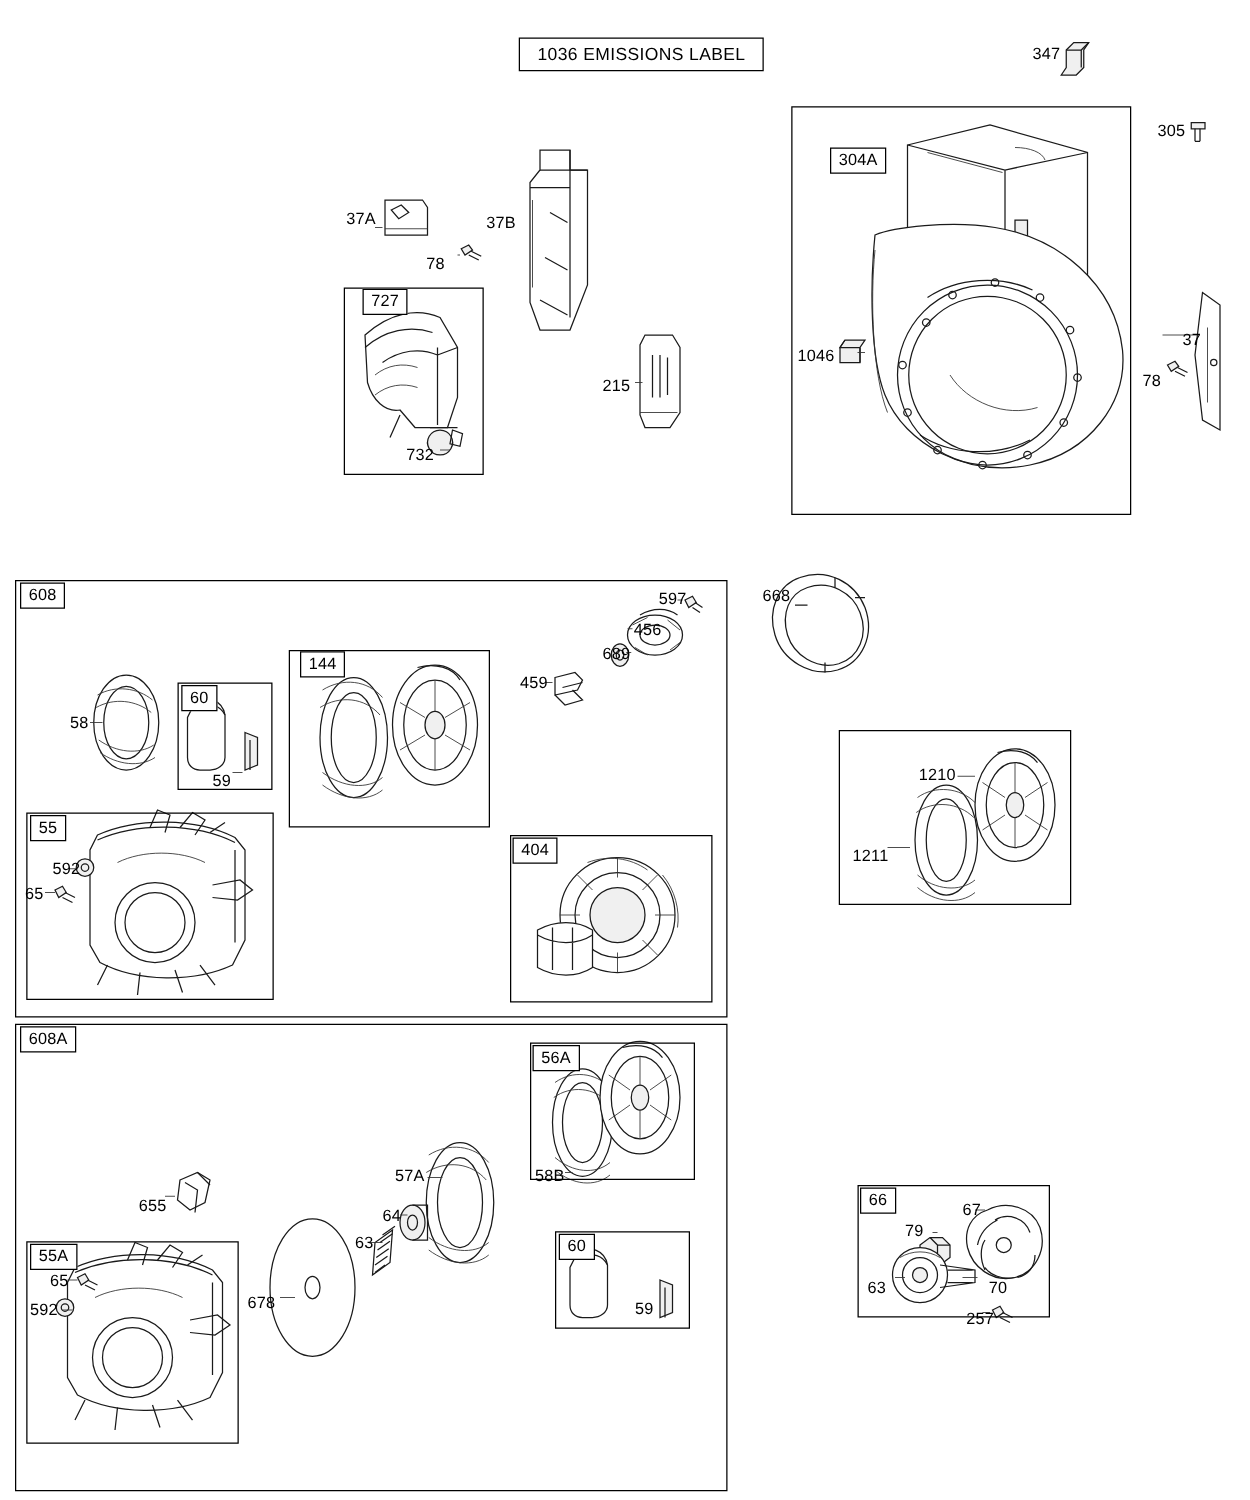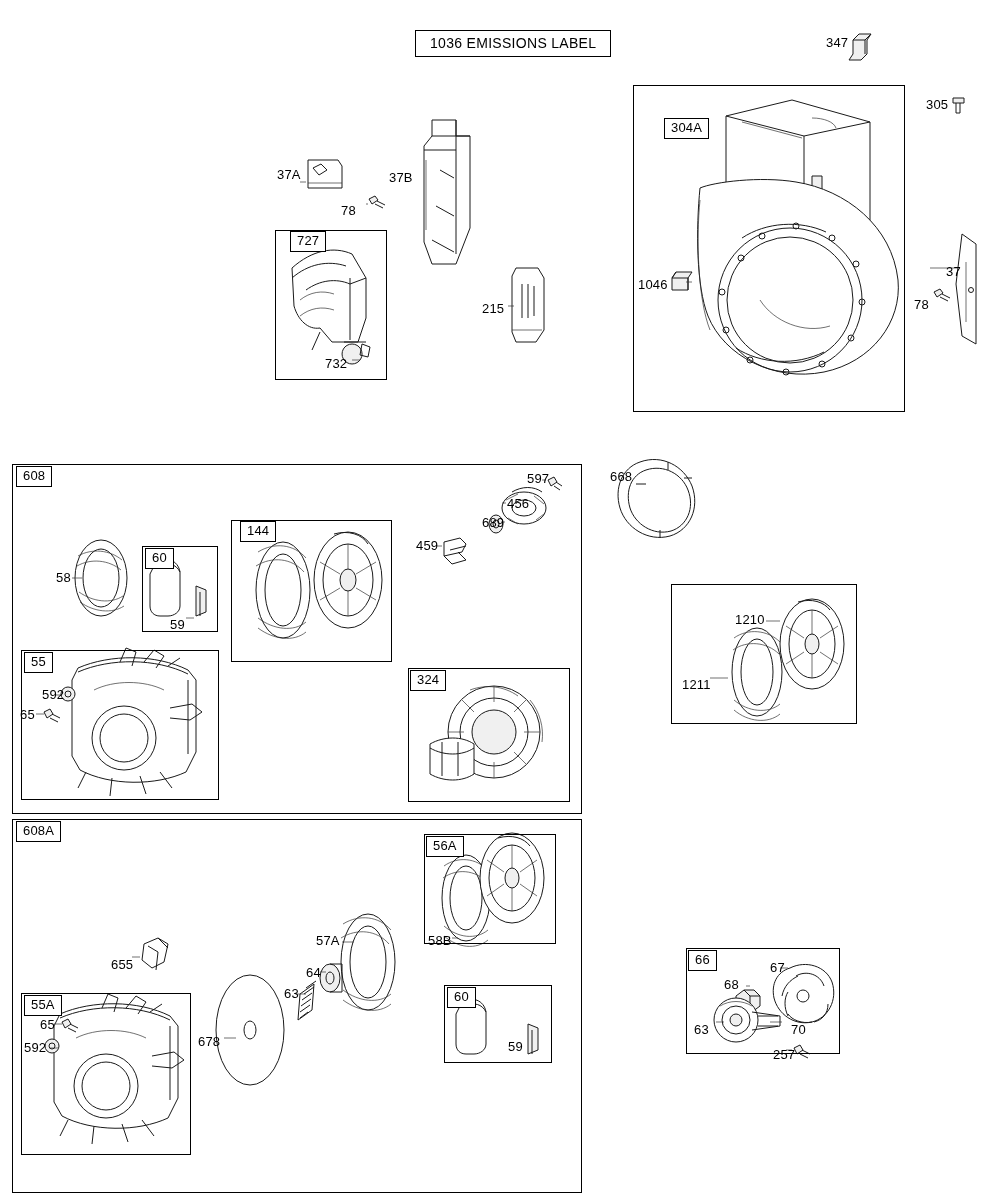--- a/index.html
+++ b/index.html
@@ -396,34 +396,34 @@
   <div class="lbl" style="left:527px; top:472px;">597</div>
   <div class="lbl" style="left:480px; top:497px;margin-left:27px;">456</div>
   <div class="lbl" style="left:482px; top:516px;">689</div>
   <div class="boxlbl" style="left:240px; top:521px;">144</div>
   <div class="lbl" style="left:416px; top:539px;">459</div>
   <div class="boxlbl" style="left:145px; top:548px;">60</div>
   <div class="lbl" style="left:56px;  top:571px;">58</div>
   <div class="lbl" style="left:170px; top:618px;">59</div>
   <div class="lbl" style="left:735px; top:613px;">1210</div>
   <div class="boxlbl" style="left:24px;  top:652px;">55</div>
-  <div class="boxlbl" style="left:410px; top:670px;">324</div>
+  <div class="boxlbl" style="left:410px; top:670px;">404</div>
   <div class="lbl" style="left:682px; top:678px;">1211</div>
   <div class="lbl" style="left:42px;  top:688px;">592</div>
   <div class="lbl" style="left:20px;  top:708px;">65</div>
 
   <div class="boxlbl" style="left:16px;  top:821px;">608A</div>
   <div class="boxlbl" style="left:426px; top:836px;">56A</div>
   <div class="lbl" style="left:428px; top:934px;">58B</div>
   <div class="lbl" style="left:316px; top:934px;">57A</div>
   <div class="lbl" style="left:111px; top:958px;">655</div>
   <div class="lbl" style="left:306px; top:966px;">64</div>
   <div class="boxlbl" style="left:688px; top:950px;">66</div>
   <div class="lbl" style="left:770px; top:961px;">67</div>
-  <div class="lbl" style="left:724px; top:978px;">68</div>
+  <div class="lbl" style="left:724px; top:978px;">79</div>
   <div class="lbl" style="left:284px; top:987px;">63</div>
   <div class="boxlbl" style="left:447px; top:987px;">60</div>
   <div class="boxlbl" style="left:24px;  top:995px;">55A</div>
   <div class="lbl" style="left:40px;  top:1018px;">65</div>
   <div class="lbl" style="left:198px; top:1035px;">678</div>
   <div class="lbl" style="left:694px; top:1023px;">63</div>
   <div class="lbl" style="left:791px; top:1023px;">70</div>
   <div class="lbl" style="left:24px;  top:1041px;">592</div>
   <div class="lbl" style="left:508px; top:1040px;">59</div>
   <div class="lbl" style="left:773px; top:1048px;">257</div>

